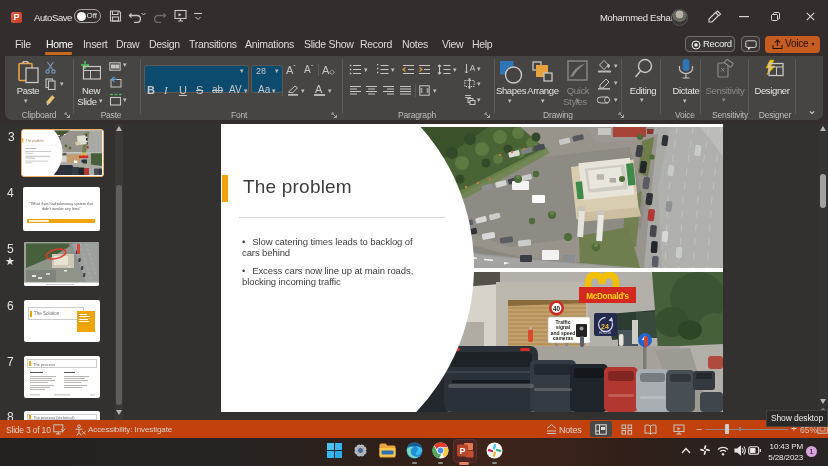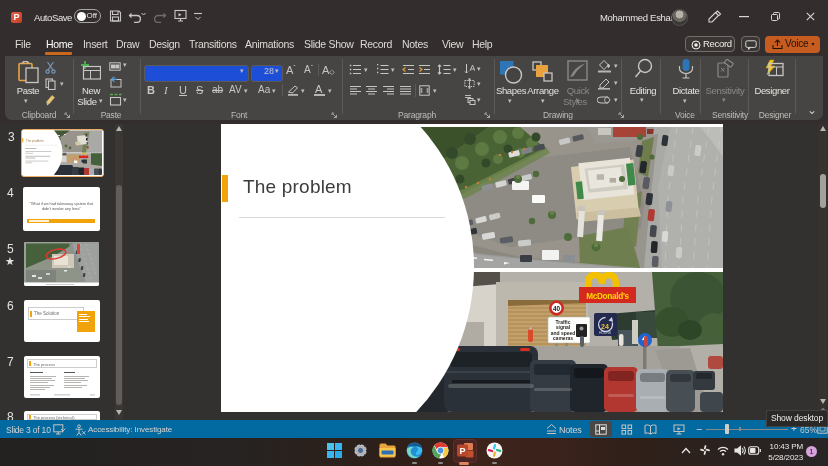--- a/index.html
+++ b/index.html
@@ -39,36 +39,36 @@
 #sharebtn { position:absolute; left:765px; top:3px; width:55px; height:17px; background:#c75c20;
   border-radius:4px; color:#201209; font-size:10px; letter-spacing:-0.2px; }
 
 
 #ribbon { position:absolute; left:5px; top:56px; width:818px; height:64px; background:#474543;
   border-radius:0 0 7px 7px; }
 .rsep { position:absolute; top:3px; width:1px; height:55px; background:#5c5a57; }
 .glabel { position:absolute; top:54px; font-size:8.5px; letter-spacing:-0.2px; color:#bebcb9; width:80px; text-align:center; }
 .rbtnlbl { font-size:9.5px; letter-spacing:-0.35px; color:#e4e2df; position:absolute; text-align:center; }
 .chev { position:absolute; color:#c0bebb; font-size:7px; }
-.combo { position:absolute; background:#1d4ed8; border:1px solid #5c5a57; border-radius:3px; height:17px;text-align:center; }
+.combo { position:absolute; background:#0c4a6e; border:1px solid #5c5a57; border-radius:3px; height:28px; }
 .fbtn { position:absolute; color:#c8c6c4; font-size:11px; }
 .fbtn .sup { font-size:7px; vertical-align:top; }
 
 
 #workbg { position:absolute; left:0; top:124px; width:828px; height:296px; background:#333130; }
 #slide { position:absolute; left:221px; top:124px; width:502px; height:288px; background:#fff; overflow:hidden; }
 
 
 .thumbnum { position:absolute; color:#e4e2df; font-size:12px; }
 .thumb { position:absolute; left:24px; width:76px; background:#fff; border-radius:2px; overflow:hidden; }
 .bu { margin-bottom:7.5px; }
 .bdot { margin-right:7px; }
 
 
-#statusbar { position:absolute; left:0; top:420px; width:828px; height:18px; background:#0369a1;
+#statusbar { position:absolute; left:0; top:420px; width:828px; height:18px; background:#c2410c;
   color:#d5d3d0; font-size:9.5px; }
 
 
 #taskbar { position:absolute; left:0; top:438px; width:828px; height:28px;
   background:linear-gradient(90deg,#242221 0%,#262322 28%,#2f1f18 48%,#3d241b 58%,#3b231c 66%,#302019 76%,#2a2220 88%,#282525 100%); }
 
 #tooltip { position:absolute; left:766px; top:410px; width:62px; height:17px; background:#2b2927;
   border:1px solid #43413f; color:#f0eeec; font-size:8.5px; line-height:15px; text-align:center; letter-spacing:-0.1px; }
 </style>
 </head>
@@ -844,20 +844,22 @@
         <rect x="120" y="76" width="10" height="3" rx="1.5"></rect>
       </g>
     </svg>
 
     <div style="position:absolute;left:-169px;top:-68px;width:422px;height:422px;border-radius:50%;background:#fff"></div>
 
     <div style="position:absolute;left:1px;top:51px;width:6px;height:27px;background:#f0a30a"></div>
     <div style="position:absolute;left:22px;top:52px;font-size:19px;color:#3d3d3d;letter-spacing:0.2px">The problem</div>
     <div style="position:absolute;left:18px;top:93px;width:206px;height:1px;background:#d8d8d8"></div>
     <div id="bullets" style="position:absolute;left:21px;top:111.5px;width:184px;color:#404040;font-size:9.5px;line-height:11px;letter-spacing:-0.1px">
+      <div class="bu"><span class="bdot">•</span>Slow catering times leads to backlog of cars behind</div>
+      <div class="bu"><span class="bdot">•</span>Excess cars now line up at main roads, blocking incoming traffic</div>
     </div>
   </div>
 
   <div id="vscroll">
     <div style="position:absolute;left:818px;top:124px;width:9px;height:296px;background:#36322f"></div>
     <svg style="position:absolute;left:819.5px;top:126px" width="6" height="5" viewBox="0 0 6 5">
         <path d="M3 0 L6 5 H0 Z" fill="#b8b6b3"></path>
       </svg>
     <div style="position:absolute;left:819.5px;top:174px;width:6px;height:34px;background:#a3a19e;border-radius:3px"></div>
     <svg style="position:absolute;left:819.5px;top:399px" width="6" height="5" viewBox="0 0 6 5">

